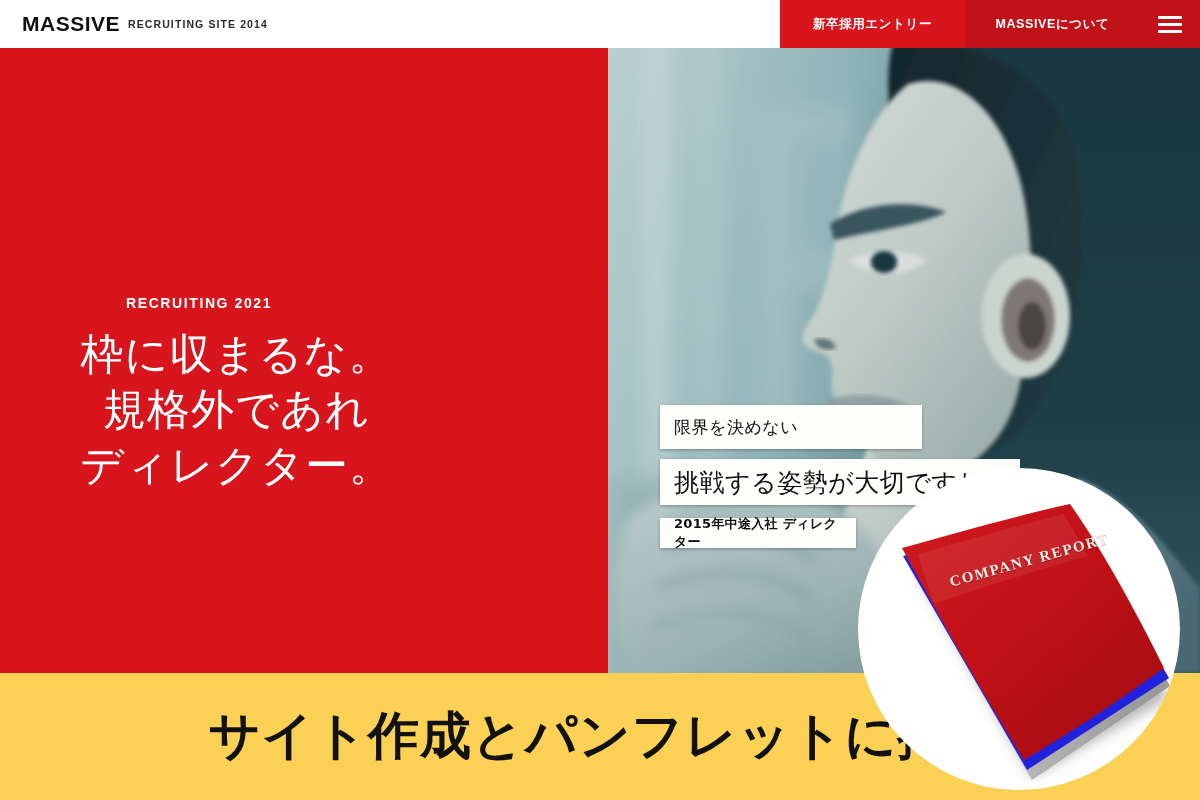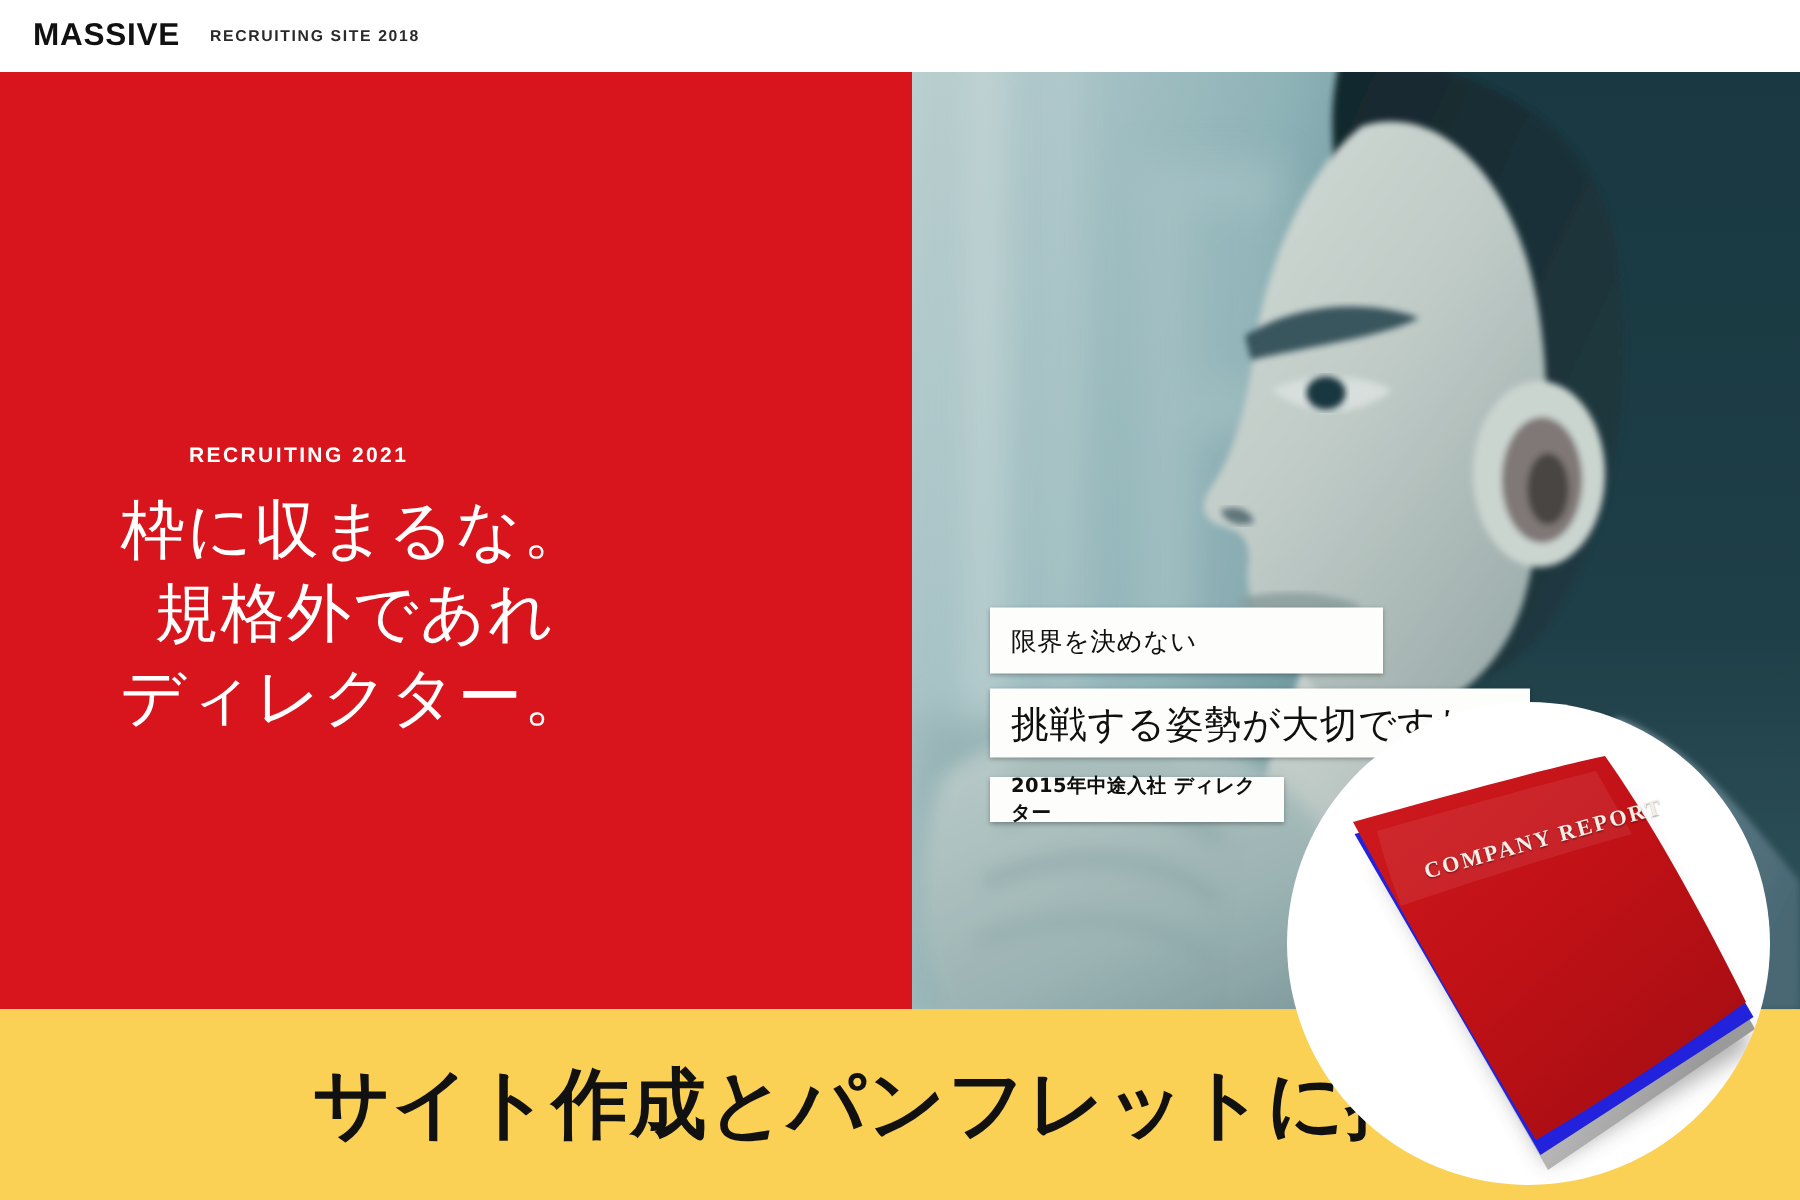--- a/index.html
+++ b/index.html
@@ -27,21 +27,21 @@
     height: 48px;
     background: #ffffff;
     z-index: 40;
   }
   #brand-block {
     position: absolute;
     left: 22px; top: 0;
     height: 48px;
     display: flex;
     align-items: center;
-    gap: 20px;
+    gap: 8px;
   }
   #logo-text {
     font-size: 21px;
     font-weight: bold;
     letter-spacing: 0.5px;
     color: #111111;
     font-family: "Liberation Sans", sans-serif;
   }
   #site-tagline {
     font-size: 10.5px;
@@ -242,23 +242,34 @@
 </style>
 </head>
 <body>
 
 <div id="page">
 
   <div id="header">
 
     <div id="brand-block">
       <div id="logo-text">MASSIVE</div>
-      <div id="site-tagline">RECRUITING SITE 2018</div>
+      <div id="site-tagline">RECRUITING SITE 2014</div>
     </div>
 
+    <div id="nav-group">
+      <div class="nav-item" id="nav-entry">新卒採用エントリー</div>
+      <div class="nav-item" id="nav-about">MASSIVEについて</div>
+      <div id="nav-menu-btn">
+        <span id="hamburger-icon">
+          <i></i>
+            <i></i>
+            <i></i>
+        </span>
+      </div>
+    </div>
   </div>
 
   <div id="hero">
 
     <div id="hero-left">
       <div id="hero-copy">
         <div id="eyebrow">RECRUITING 2021</div>
         <div class="headline-line">枠に収まるな。</div>
         <div class="headline-line">規格外であれ</div>
         <div class="headline-line">ディレクター。</div>

